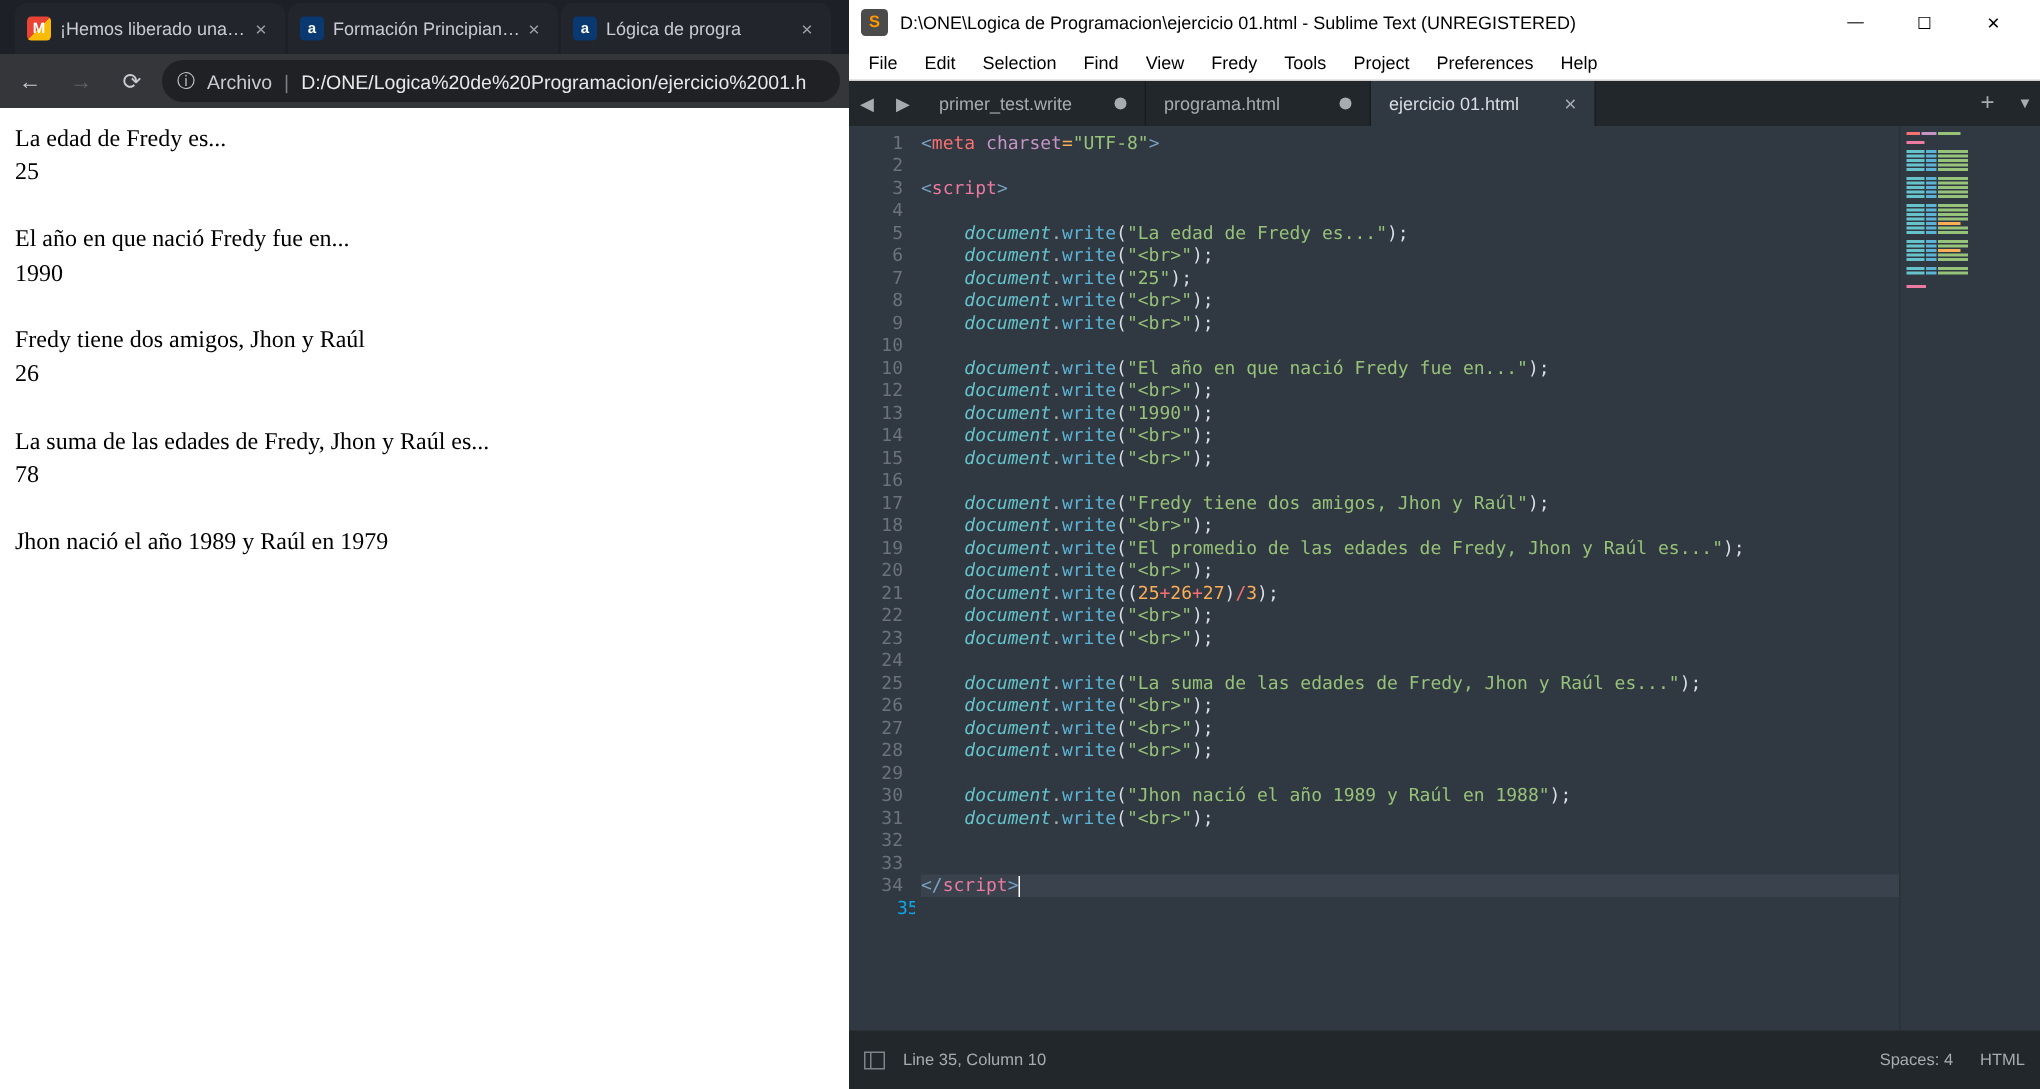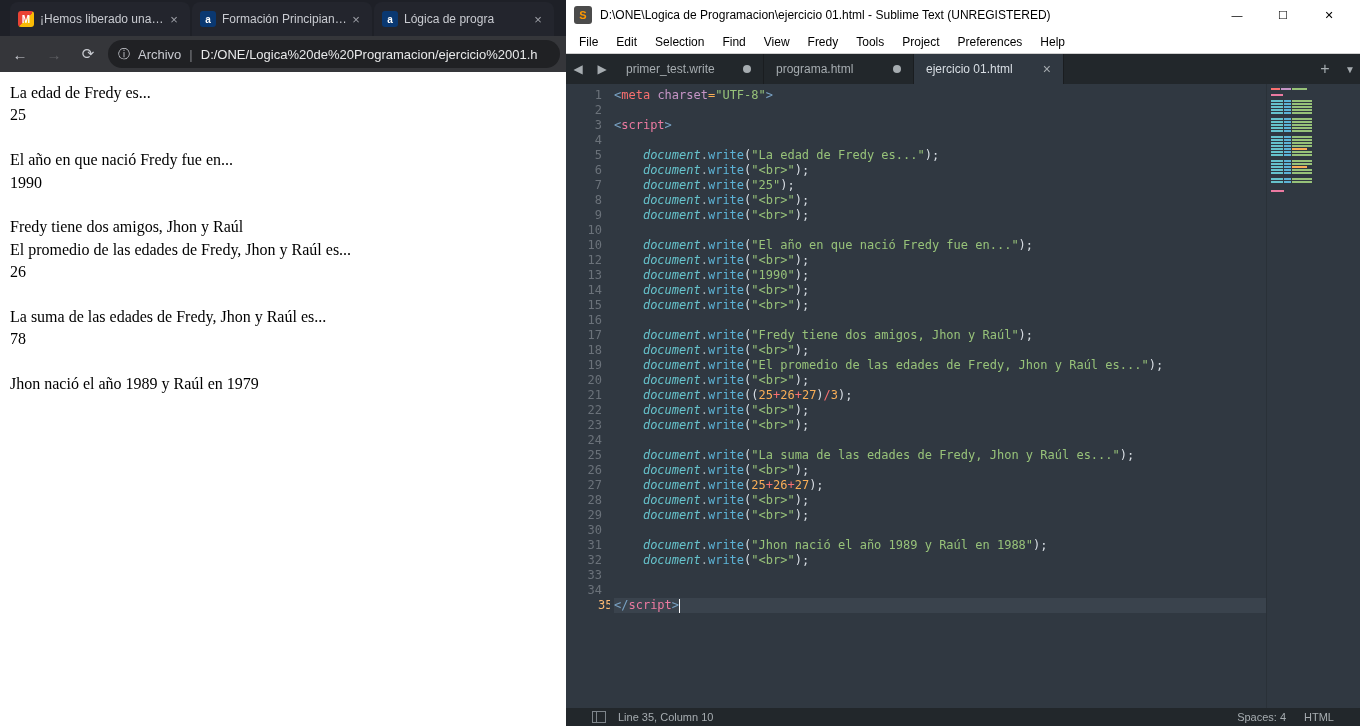--- a/index.html
+++ b/index.html
@@ -40,21 +40,21 @@
 .st-tab.active { background:#303841; color:#d8dee4; }
 .st-tab .dot { width:8px; height:8px; border-radius:4px; background:#a6acb0; margin-left:auto; }
 .st-tab .xx { margin-left:auto; font-size:14px; color:#a6acb0;}
 .st-tab-spacer { flex:1; }
 .st-tab-add { width:30px; text-align:center; color:#a6acb0; font-size:16px;}
 .st-tab-menu { width:20px; text-align:center; color:#a6acb0; font-size:10px;}
 
 .st-body { flex:1; display:flex; position:relative; overflow:hidden;}
 .gutter { width:44px; background:#303841; padding-top:4px; text-align:right; font-family:Consolas,monospace; font-size:12px; color:#6b727a; user-select:none;}
 .gutter div { height:15px; line-height:15px; padding-right:8px;}
-.gutter div.cur { color:#fdba74;margin-left:32px;}
+.gutter div.cur { color:#0ea5e9;margin-left:32px;}
 .code { flex:1; background:#303841; padding:4px 0 0 4px; font-family:Consolas,monospace; font-size:12px; color:#d8dee4; position:relative;}
 .code-line { height:15px; line-height:15px; white-space:pre; }
 .code-line.sel { background:#3a434d; }
 .caret { display:inline-block; width:1px; height:14px; background:#fff; vertical-align:middle; }
 .minimap { width:94px; background:#303841; border-left:1px solid #2a3138; padding:4px 4px; }
 .mini-line { height:2px; margin-bottom:1px; display:flex; gap:1px;}
 .mini-seg { height:2px; }
 
 
 .c-tag { color:#f97070; }       
@@ -63,21 +63,21 @@
 .c-eq { color:#f9ae57; }        
 .c-pun { color:#7aa3c5; }       
 .c-obj { color:#66c3cc; font-style:italic;}       
 .c-fun { color:#5cb3d6; }       
 .c-paren { color:#d8dee4; }
 .c-num { color:#f9ae57; }
 .c-op { color:#f97070; }
 .c-dot { color:#a6acb0; }
 .c-script { color:#ec7aa1; }
 
-.st-status { height:18px; background:#22272b; color:#a6acb0; font-size:11px; display:flex; align-items:center; padding:0 26px;}
+.st-status { height:39px; background:#22272b; color:#a6acb0; font-size:11px; display:flex; align-items:center; padding:0 10px;}
 .st-status .left-ico { width:14px; height:12px; border:1px solid #7d848a; margin-right:12px; position:relative;}
 .st-status .left-ico::before{content:"";position:absolute;left:3px;top:0;bottom:0;width:1px;background:#7d848a;}
 .st-status .spacer { flex:1; }
 .st-status span { margin-left:18px; }
 </style>
 </head>
 <body>
 
 <div class="chrome">
   <div class="chrome-tabs">
@@ -109,21 +109,20 @@
     </div>
   </div>
   <div class="chrome-content" id="chrome-content">
       <p>La edad de Fredy es...</p>
       <p>25</p>
       <p>&nbsp;</p>
       <p>El año en que nació Fredy fue en...</p>
       <p>1990</p>
       <p>&nbsp;</p>
       <p>Fredy tiene dos amigos, Jhon y Raúl</p>
-      <p>El promedio de las edades de Fredy, Jhon y Raúl es...</p>
       <p>26</p>
       <p>&nbsp;</p>
       <p>La suma de las edades de Fredy, Jhon y Raúl es...</p>
       <p>78</p>
       <p>&nbsp;</p>
       <p>Jhon nació el año 1989 y Raúl en 1979</p>
     </div>
 </div>
 
 <div class="sublime">
@@ -227,21 +226,20 @@
         <div class="code-line">    <span class="c-obj">document</span><span class="c-dot">.</span><span class="c-fun">write</span><span class="c-paren">(</span><span class="c-str">"Fredy tiene dos amigos, Jhon y Raúl"</span><span class="c-paren">);</span></div>
         <div class="code-line">    <span class="c-obj">document</span><span class="c-dot">.</span><span class="c-fun">write</span><span class="c-paren">(</span><span class="c-str">"&lt;br&gt;"</span><span class="c-paren">);</span></div>
         <div class="code-line">    <span class="c-obj">document</span><span class="c-dot">.</span><span class="c-fun">write</span><span class="c-paren">(</span><span class="c-str">"El promedio de las edades de Fredy, Jhon y Raúl es..."</span><span class="c-paren">);</span></div>
         <div class="code-line">    <span class="c-obj">document</span><span class="c-dot">.</span><span class="c-fun">write</span><span class="c-paren">(</span><span class="c-str">"&lt;br&gt;"</span><span class="c-paren">);</span></div>
         <div class="code-line">    <span class="c-obj">document</span><span class="c-dot">.</span><span class="c-fun">write</span><span class="c-paren">(</span><span class="c-paren">(</span><span class="c-num">25</span><span class="c-op">+</span><span class="c-num">26</span><span class="c-op">+</span><span class="c-num">27</span><span class="c-paren">)</span><span class="c-op">/</span><span class="c-num">3</span><span class="c-paren">)</span><span class="c-paren">;</span></div>
         <div class="code-line">    <span class="c-obj">document</span><span class="c-dot">.</span><span class="c-fun">write</span><span class="c-paren">(</span><span class="c-str">"&lt;br&gt;"</span><span class="c-paren">);</span></div>
         <div class="code-line">    <span class="c-obj">document</span><span class="c-dot">.</span><span class="c-fun">write</span><span class="c-paren">(</span><span class="c-str">"&lt;br&gt;"</span><span class="c-paren">);</span></div>
         <div class="code-line"></div>
         <div class="code-line">    <span class="c-obj">document</span><span class="c-dot">.</span><span class="c-fun">write</span><span class="c-paren">(</span><span class="c-str">"La suma de las edades de Fredy, Jhon y Raúl es..."</span><span class="c-paren">);</span></div>
         <div class="code-line">    <span class="c-obj">document</span><span class="c-dot">.</span><span class="c-fun">write</span><span class="c-paren">(</span><span class="c-str">"&lt;br&gt;"</span><span class="c-paren">);</span></div>
-        <div class="code-line">    <span class="c-obj">document</span><span class="c-dot">.</span><span class="c-fun">write</span><span class="c-paren">(</span><span class="c-num">25</span><span class="c-op">+</span><span class="c-num">26</span><span class="c-op">+</span><span class="c-num">27</span><span class="c-paren">)</span><span class="c-paren">;</span></div>
         <div class="code-line">    <span class="c-obj">document</span><span class="c-dot">.</span><span class="c-fun">write</span><span class="c-paren">(</span><span class="c-str">"&lt;br&gt;"</span><span class="c-paren">);</span></div>
         <div class="code-line">    <span class="c-obj">document</span><span class="c-dot">.</span><span class="c-fun">write</span><span class="c-paren">(</span><span class="c-str">"&lt;br&gt;"</span><span class="c-paren">);</span></div>
         <div class="code-line"></div>
         <div class="code-line">    <span class="c-obj">document</span><span class="c-dot">.</span><span class="c-fun">write</span><span class="c-paren">(</span><span class="c-str">"Jhon nació el año 1989 y Raúl en 1988"</span><span class="c-paren">);</span></div>
         <div class="code-line">    <span class="c-obj">document</span><span class="c-dot">.</span><span class="c-fun">write</span><span class="c-paren">(</span><span class="c-str">"&lt;br&gt;"</span><span class="c-paren">);</span></div>
         <div class="code-line"></div>
         <div class="code-line"></div>
         <div class="code-line sel"><span class="c-pun">&lt;/</span><span class="c-script">script</span><span class="c-pun">&gt;</span><span class="caret"></span></div>
       </div>
     <div class="minimap" id="minimap">

